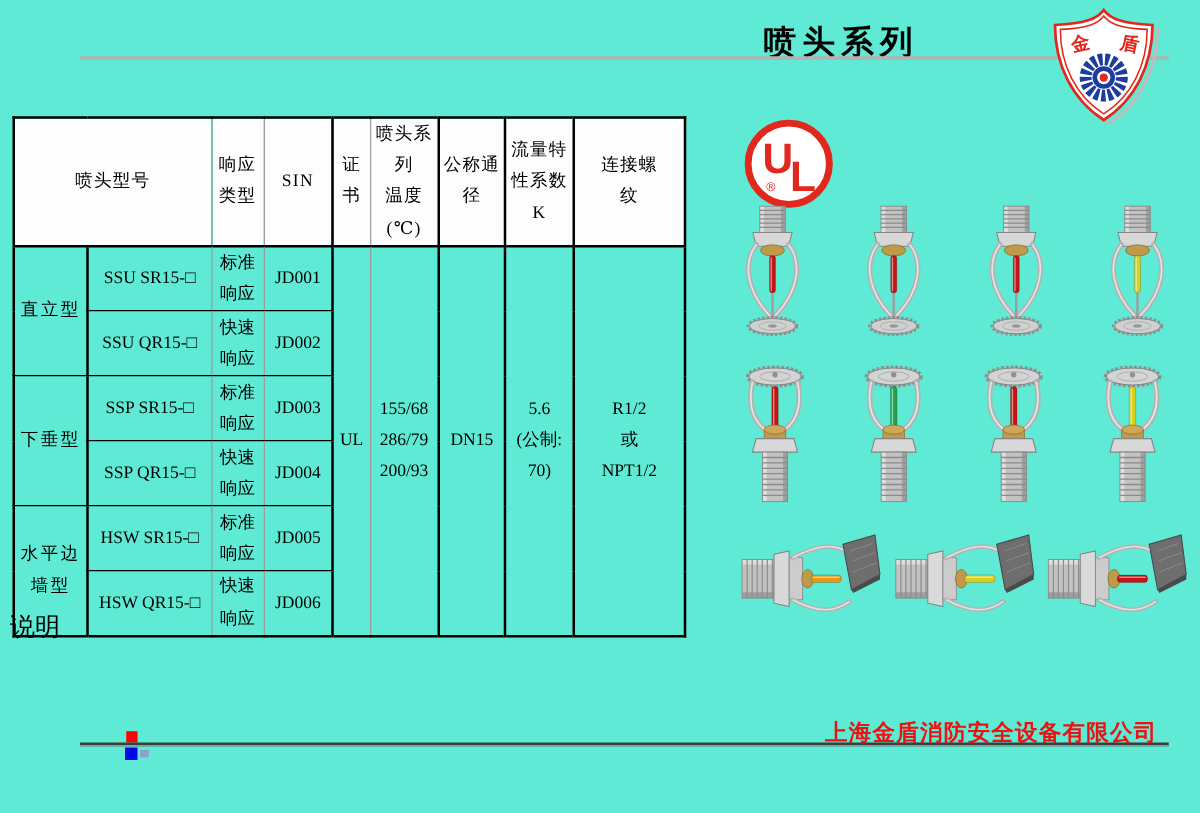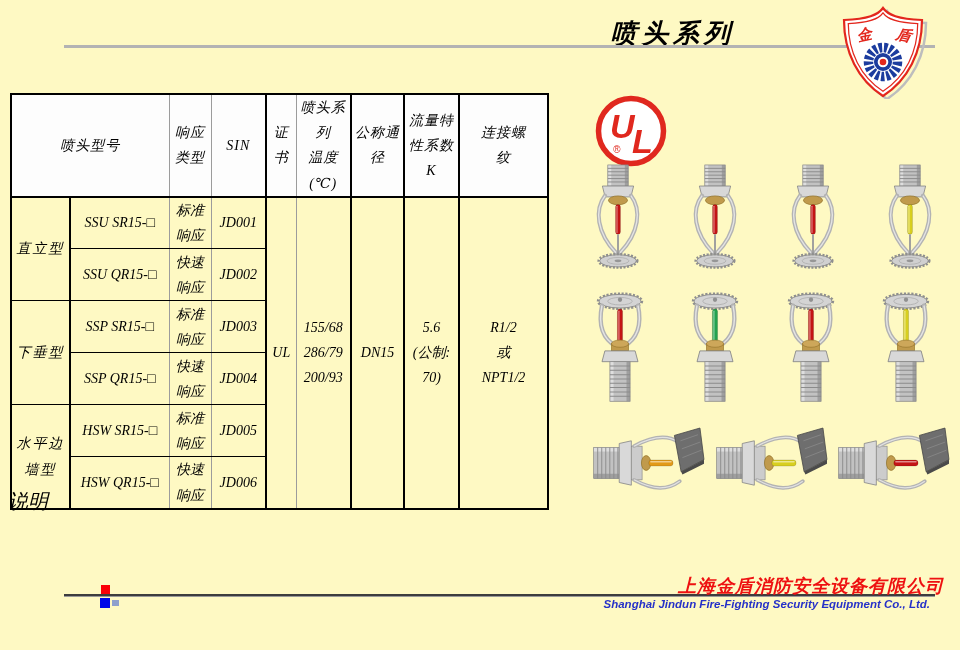--- a/index.html
+++ b/index.html
@@ -1,17 +1,17 @@
 <!DOCTYPE html>
 <html><head>
 <meta charset="utf-8">
 <style>
   html,body{margin:0;padding:0;background:#fff;}
-  .page{position:relative;width:960px;height:650px;background:#fef9c3;overflow:hidden;
-        font-family:"Liberation Sans","DejaVu Sans",sans-serif;color:#000;font-style:italic;}
+  .page{position:relative;width:960px;height:650px;background:#5eead4;overflow:hidden;
+        font-family:"Liberation Sans","DejaVu Sans",sans-serif;color:#000;}
 
   
   .title{position:absolute;left:611px;top:16px;font-size:26px;font-weight:bold;
          letter-spacing:5px;color:#000;}
   .top-rule{position:absolute;left:64px;top:45px;width:871px;height:3px;background:#b3b3b3;z-index:1;}
   #brand-shield{position:absolute;left:836px;top:2px;width:94px;height:97px;z-index:2;}
 
   
   #spec-table{position:absolute;left:10px;top:93px;width:537px;border-collapse:collapse;
               table-layout:fixed;text-align:center;
@@ -39,21 +39,21 @@
   #gal-sidewall svg{width:115px;height:74px;}
   .spr{flex:0 0 auto;}
 
   
   .note-h{position:absolute;left:8px;top:488px;font-size:20px;}
   .note-t{position:absolute;left:8px;top:511px;font-size:16px;letter-spacing:0.5px;}
 
   
   .footer-rule{position:absolute;left:64px;top:594px;width:871px;height:2px;background:#3d3d3d;
                border-bottom:1px solid #9a9a9a;}
-  .company-cn{position:absolute;right:16px;top:574px;font-size:18px;font-weight:bold;color:#ee1111;
+  .company-cn{position:absolute;right:34px;top:574px;font-size:18px;font-weight:bold;color:#ee1111;
               letter-spacing:1px;text-align:center;}
   .company-en{position:absolute;right:30px;top:598px;font-size:11.5px;font-weight:bold;color:#2631c8;}
   .sq{position:absolute;}
   .sq-red{left:101px;top:585px;width:9px;height:9px;background:#fb0006;}
   .sq-blue{left:100px;top:598px;width:10px;height:10px;background:#0007e8;}
   .sq-slate{left:112px;top:600px;width:7px;height:6px;background:#8ea0cc;}
 
   svg text{font-family:"Liberation Sans","DejaVu Sans",sans-serif;}
 </style>
 </head>
@@ -485,15 +485,14 @@
         </svg></div>
     </div>
 
   <div class="note-h">说明</div>
 
   <div class="sq sq-red"></div>
   <div class="sq sq-blue"></div>
   <div class="sq sq-slate"></div>
   <div class="footer-rule"></div>
   <div class="company-cn">上海金盾消防安全设备有限公司</div>
-  <div class="company-en">Shanghai Jindun Fire-Fighting Security Equipment Co., Ltd.</div>
 
 </div>
 
 </body></html>

